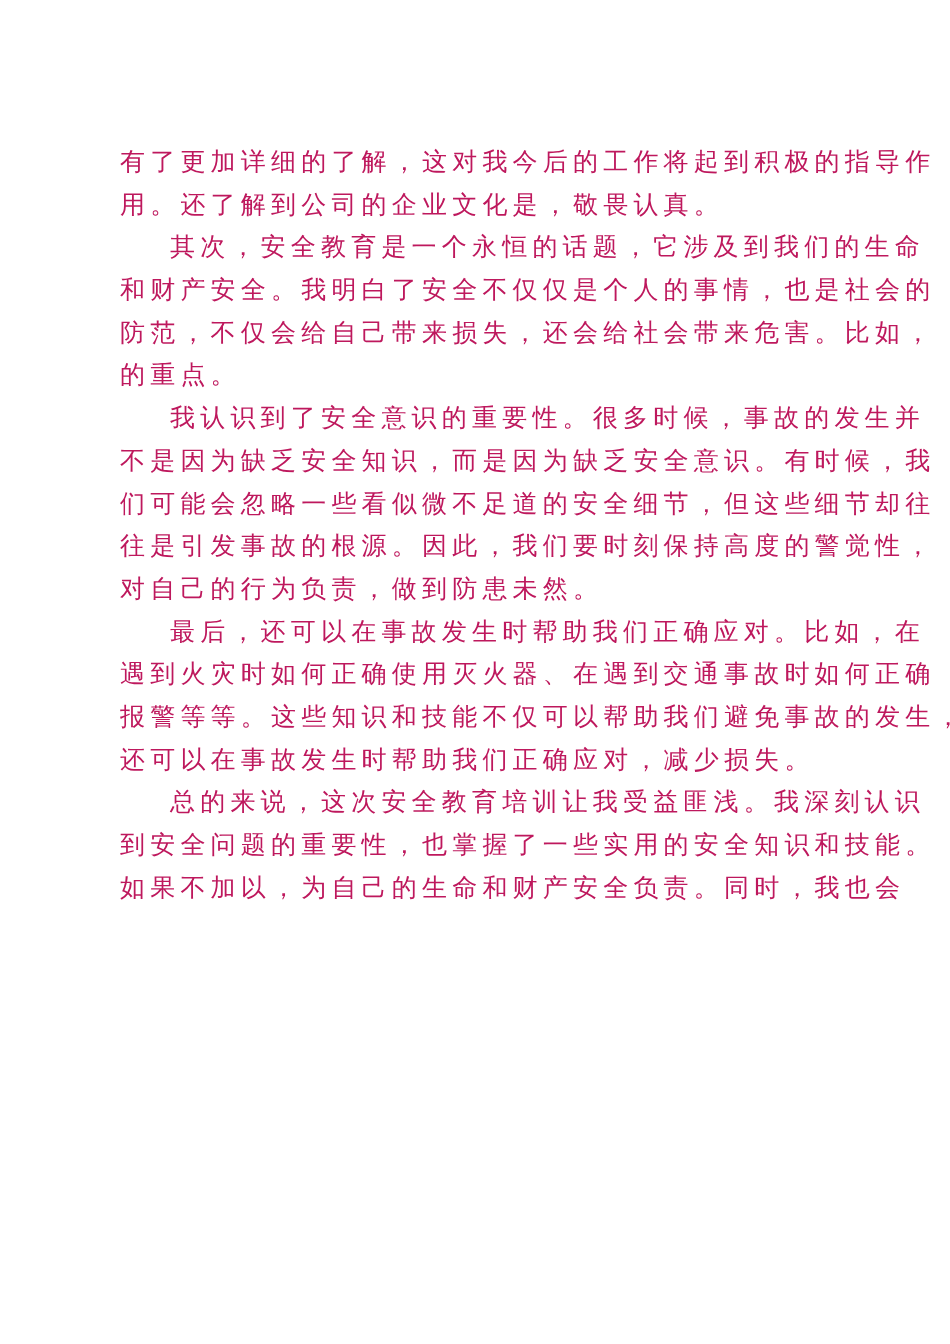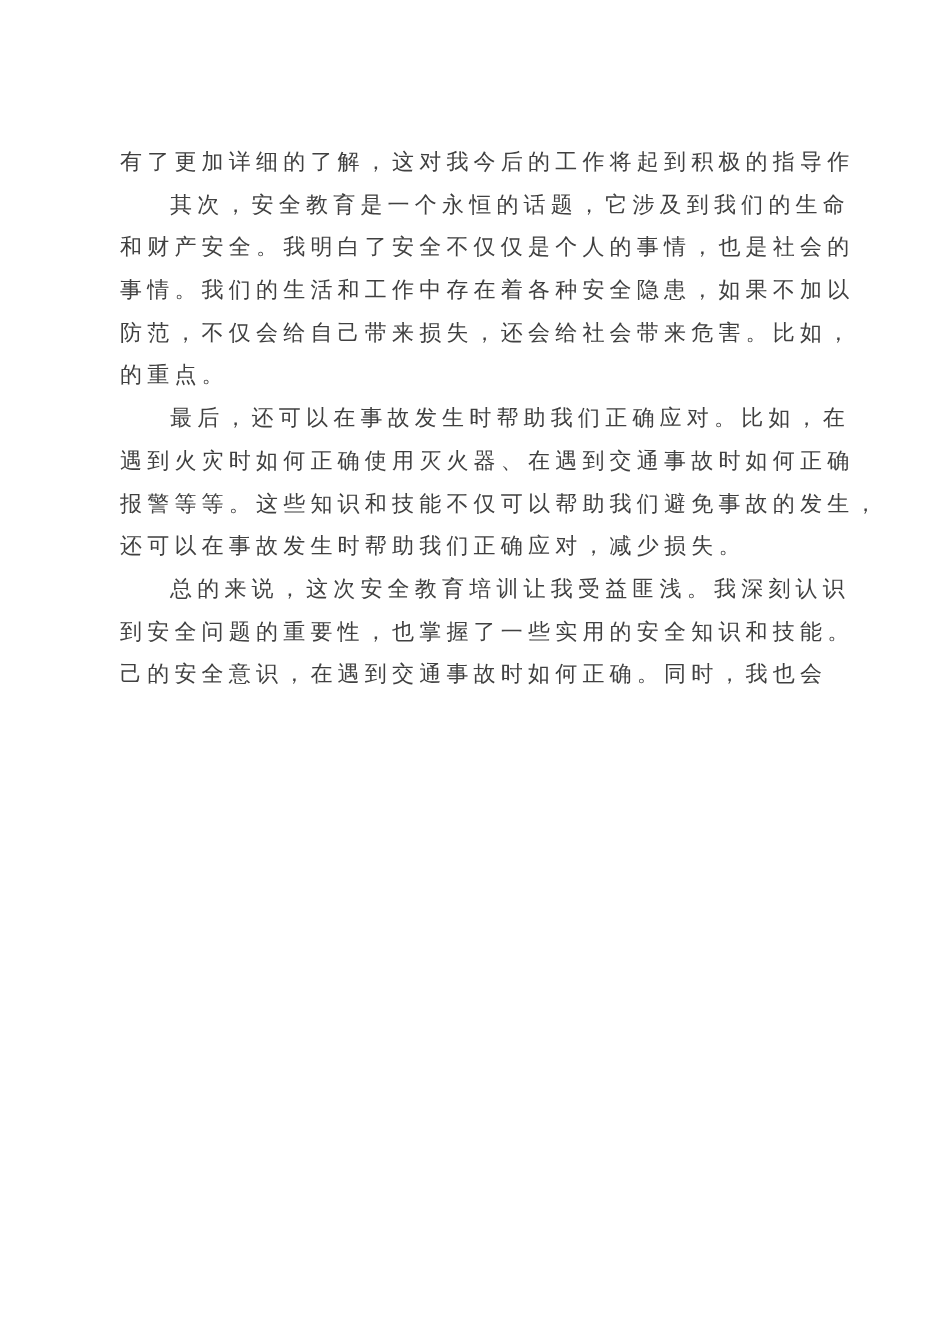--- a/index.html
+++ b/index.html
@@ -24,55 +24,62 @@
   }
   .body-text {
     position: absolute;
     left: 120px;
     top: 141px;
     width: 700px;
   }
   .line {
     height: 42.7px;
     line-height: 42.7px;
-    font-size: 22px;
+    font-size: 25px;
     letter-spacing: 5.2px;
     white-space: nowrap;
-    color: #404040;
+    color: #be185d;
   }
   .line.indent {
     padding-left: 50px;
   }
 </style>
 </head>
 <body>
 
 <div class="page">
   <div class="body-text">
 
     <div>
       <div class="line">有了更加详细的了解，这对我今后的工作将起到积极的指导作</div>
+      <div class="line">用。还了解到公司的企业文化是，敬畏认真。</div>
     </div>
 
     <div>
       <div class="line indent">其次，安全教育是一个永恒的话题，它涉及到我们的生命</div>
       <div class="line">和财产安全。我明白了安全不仅仅是个人的事情，也是社会的</div>
-      <div class="line">事情。我们的生活和工作中存在着各种安全隐患，如果不加以</div>
       <div class="line">防范，不仅会给自己带来损失，还会给社会带来危害。比如，</div>
       <div class="line">的重点。</div>
     </div>
 
+    <div>
+      <div class="line indent">我认识到了安全意识的重要性。很多时候，事故的发生并</div>
+      <div class="line">不是因为缺乏安全知识，而是因为缺乏安全意识。有时候，我</div>
+      <div class="line">们可能会忽略一些看似微不足道的安全细节，但这些细节却往</div>
+      <div class="line">往是引发事故的根源。因此，我们要时刻保持高度的警觉性，</div>
+      <div class="line">对自己的行为负责，做到防患未然。</div>
+    </div>
 
     <div>
       <div class="line indent">最后，还可以在事故发生时帮助我们正确应对。比如，在</div>
       <div class="line">遇到火灾时如何正确使用灭火器、在遇到交通事故时如何正确</div>
       <div class="line">报警等等。这些知识和技能不仅可以帮助我们避免事故的发生，</div>
       <div class="line">还可以在事故发生时帮助我们正确应对，减少损失。</div>
     </div>
 
     <div>
       <div class="line indent">总的来说，这次安全教育培训让我受益匪浅。我深刻认识</div>
       <div class="line">到安全问题的重要性，也掌握了一些实用的安全知识和技能。</div>
-      <div class="line">己的安全意识，在遇到交通事故时如何正确。同时，我也会</div>
+      <div class="line">如果不加以，为自己的生命和财产安全负责。同时，我也会</div>
     </div>
 
   </div>
 </div>
 
 </body></html>

